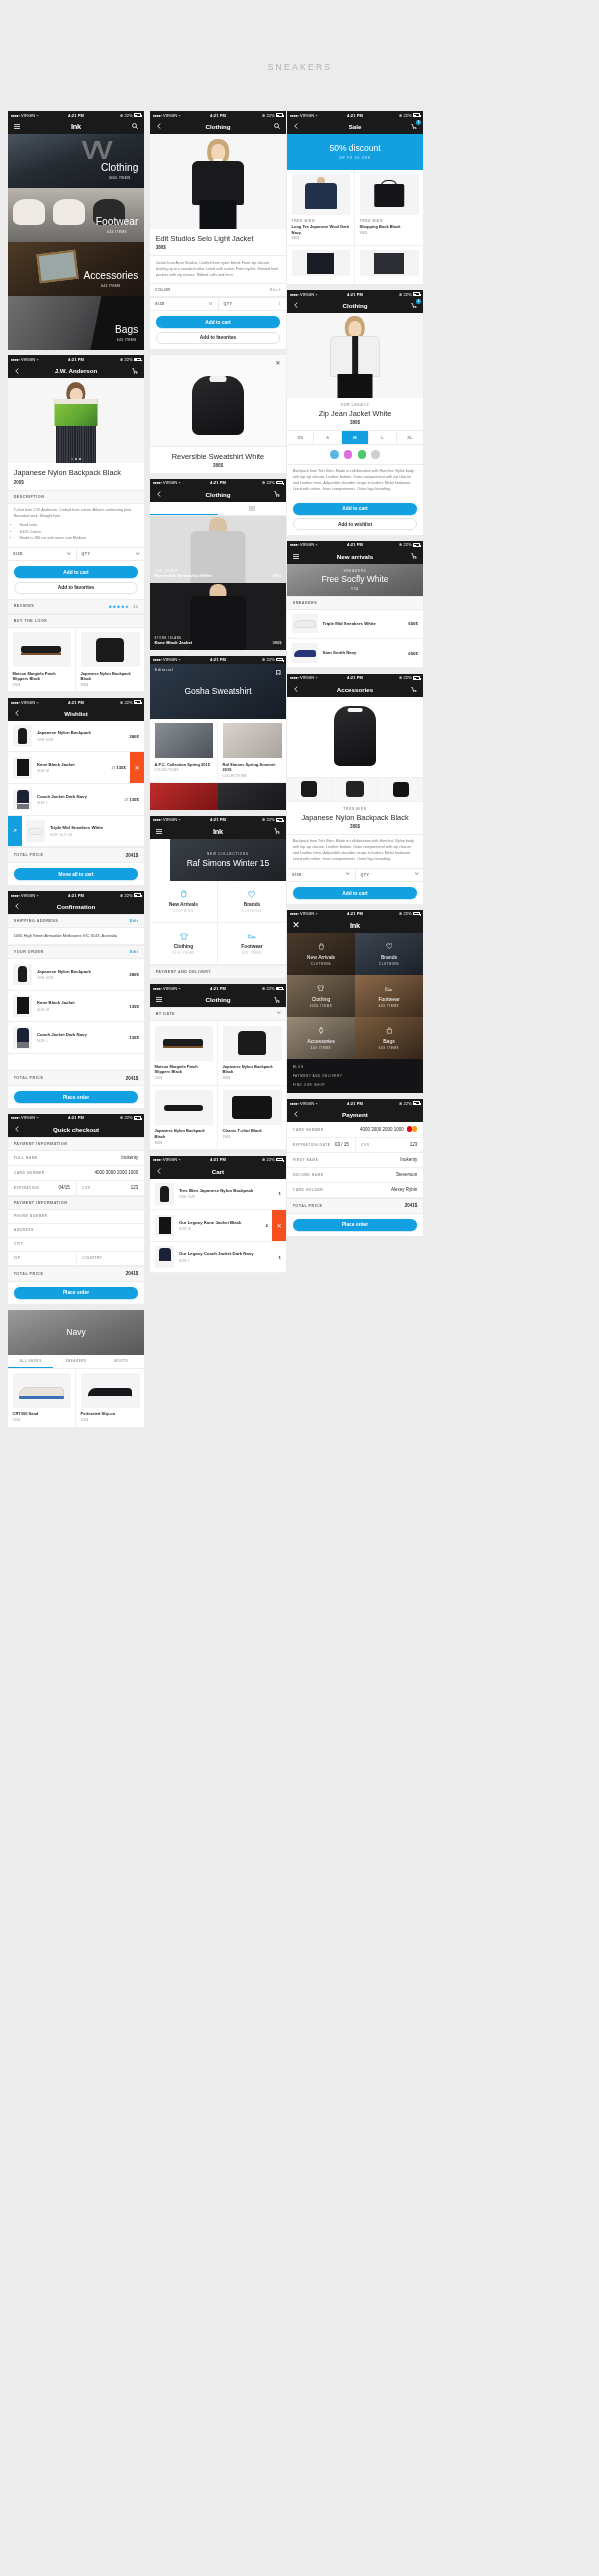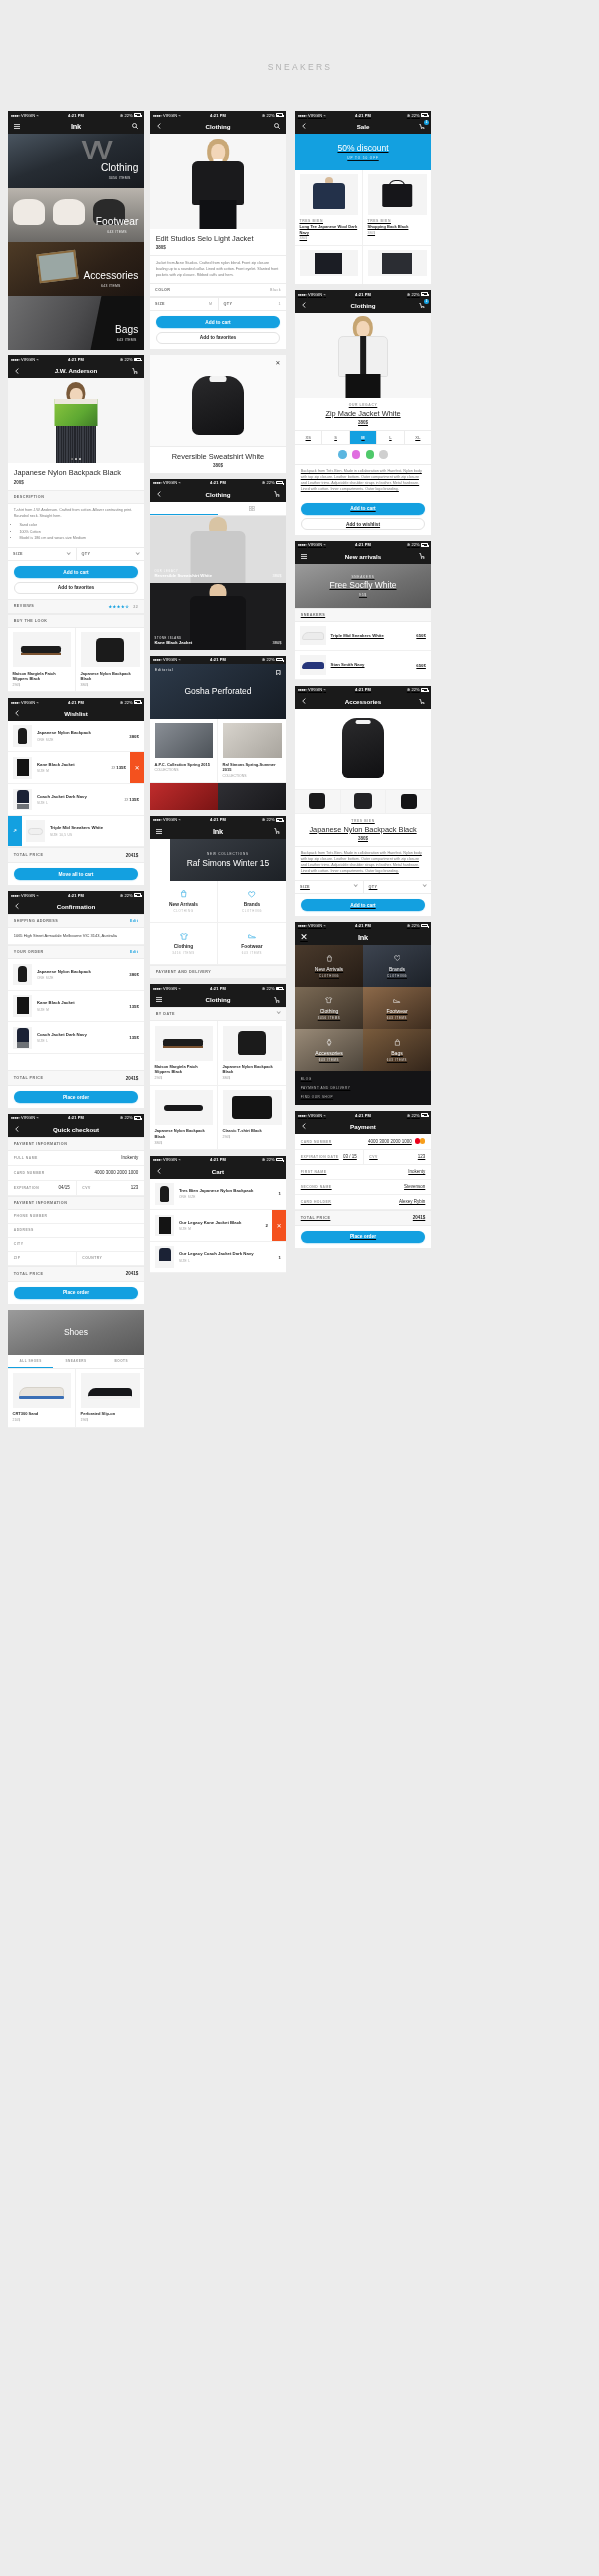--- a/index.html
+++ b/index.html
@@ -9,21 +9,21 @@
     font-family:"Liberation Sans", sans-serif;
     position:relative; overflow:hidden;
   }
   .page-title {
     position:absolute; top:62px; left:0; width:100%;
     text-align:center; font-size:8.5px; letter-spacing:2.3px;
     color:#b2b2b2; font-weight:400;
   }
   .grid { position:absolute; top:111px; left:0; width:100%; }
   .col { position:absolute; width:136px; }
-  .col1 { left:8px; } .col2 { left:150px; } .col3 { left:295px;text-decoration:underline; }
+  .col1 { left:8px; } .col2 { left:150px; } .col3 { left:287px; }
 
   .phone { width:136px; background:#fff; margin-bottom:5.7px; position:relative; overflow:hidden; }
 
   
   .statusbar {
     height:8px; background:#1a1a1a; color:#fff; font-size:4px;
     display:flex; align-items:center; padding:0 2.8px; letter-spacing:0.1px;
   }
   .sb-left { display:flex; align-items:center; gap:1.1px; flex:1; }
   .dots { letter-spacing:-0.6px; font-size:4px; }
@@ -593,21 +593,21 @@
       <span>TOTAL PRICE</span>
       <span class="tv">2041$</span>
         </div>
     <div class="btns">
       <div class="btn btn-primary">Place order</div>
     </div>
   </div>
 
   <div class="phone">
     <div class="promo bg-grey" style="height:45px">
-      <div class="pt">Shoes</div>
+      <div class="pt">Navy</div>
     </div>
     <div class="tabbar" style="font-size:3.1px;letter-spacing:0.5px;color:#9c9c9c;font-weight:bold">
       <div class="tb on">ALL SHOES</div>
       <div class="tb">SNEAKERS</div>
       <div class="tb">BOOTS</div>
     </div>
     <div class="pgrid">
       <div class="pcell">
         <div class="pthumb">
               <div style="position:absolute;left:12%;top:40%;width:76%;height:30%;background:#e8e4dd;border-radius:8px 4px 2.3px 2.3px;border:0.6px solid #d6d2ca"></div>
@@ -794,21 +794,21 @@
             <span class="batt">
               <i></i>
             </span>
           </div>
     </div>
     <div class="promo bg-navy" style="height:55px">
       <div class="ed-tag">Editorial</div>
       <div class="ed-ico"><svg width="4.5" height="5.1" viewBox="0 0 8 9">
               <path class="ico" d="M.7.6h6.6v7.8L4 6 .7 8.4z"></path>
             </svg></div>
-      <div class="pt">Gosha Perforated</div>
+      <div class="pt">Gosha Sweatshirt</div>
     </div>
     <div class="pgrid">
       <div class="pcell">
         <div class="pthumb" style="background:linear-gradient(140deg,#8a8f96,#4c5258)"></div>
         <div class="pname">A.P.C. Collection Spring 2015</div>
         <div class="pprice">COLLECTIONS</div>
       </div>
       <div class="pcell">
         <div class="pthumb" style="background:linear-gradient(140deg,#d8d4cd,#a8a49d)"></div>
         <div class="pname">Raf Simons Spring-Summer 2015</div>
@@ -1142,21 +1142,21 @@
       <div class="model-m">
         <div style="position:absolute;left:50%;transform:translateX(-50%);top:4%;width:20.4px;height:24px;border-radius:46%;background:#c6a572"></div>
         <div style="position:absolute;left:50%;transform:translateX(-50%);top:10%;width:13px;height:16px;border-radius:46%;background:#f2d6b8"></div>
         <div style="position:absolute;left:50%;transform:translateX(-50%);top:27%;width:50px;height:48%;background:#f0f0f0;border:0.6px solid #e0e0e0;border-radius:5.1px 5.1px 1.7px 1.7px"></div>
         <div style="position:absolute;left:50%;transform:translateX(-50%);top:27%;width:5.7px;height:48%;background:#1a1a1a"></div>
         <div style="position:absolute;left:50%;transform:translateX(-50%);top:72%;width:35px;height:28%;background:#111"></div>
       </div>
     </div>
     <div class="pad" style="text-align:center">
       <div class="p-brand">OUR LEGACY</div>
-      <div class="p-title c">Zip Made Jacket White</div>
+      <div class="p-title c">Zip Jean Jacket White</div>
       <div class="p-price c">380$</div>
     </div>
     <div class="chips">
       <div class="chip">XS</div>
       <div class="chip">S</div>
       <div class="chip on">M</div>
       <div class="chip">L</div>
       <div class="chip">XL</div>
     </div>
     <div class="swatches">
@@ -1201,21 +1201,21 @@
       <div class="nb-btn">
             <svg width="6.2" height="5.7" viewBox="0 0 11 10">
               <g class="ico">
                 <path d="M0.5 0.5h2l1.6 6h5.2"></path>
                 <circle cx="4.6" cy="8.8" r=".8"></circle>
                 <circle cx="8.6" cy="8.8" r=".8"></circle>
               </g>
             </svg>
           </div>
     </div>
-    <div class="promo bg-grey" style="height:44px">
+    <div class="promo bg-grey" style="height:32px">
       <div class="pk">SNEAKERS</div>
       <div class="pt">Free Socfly White</div>
       <div class="ps">95$</div>
     </div>
     <div class="sec-h">
           <span>SNEAKERS</span>
         </div>
     <div class="lrow">
       <div class="lthumb" style="width:26px;flex:0 0 26px;height:19.3px">
         <div style="position:absolute;left:8%;top:32%;width:84%;height:40%;background:#ececec;border-radius:6.8px 3.4px 1.7px 1.7px;border:0.6px solid #ddd"></div>

